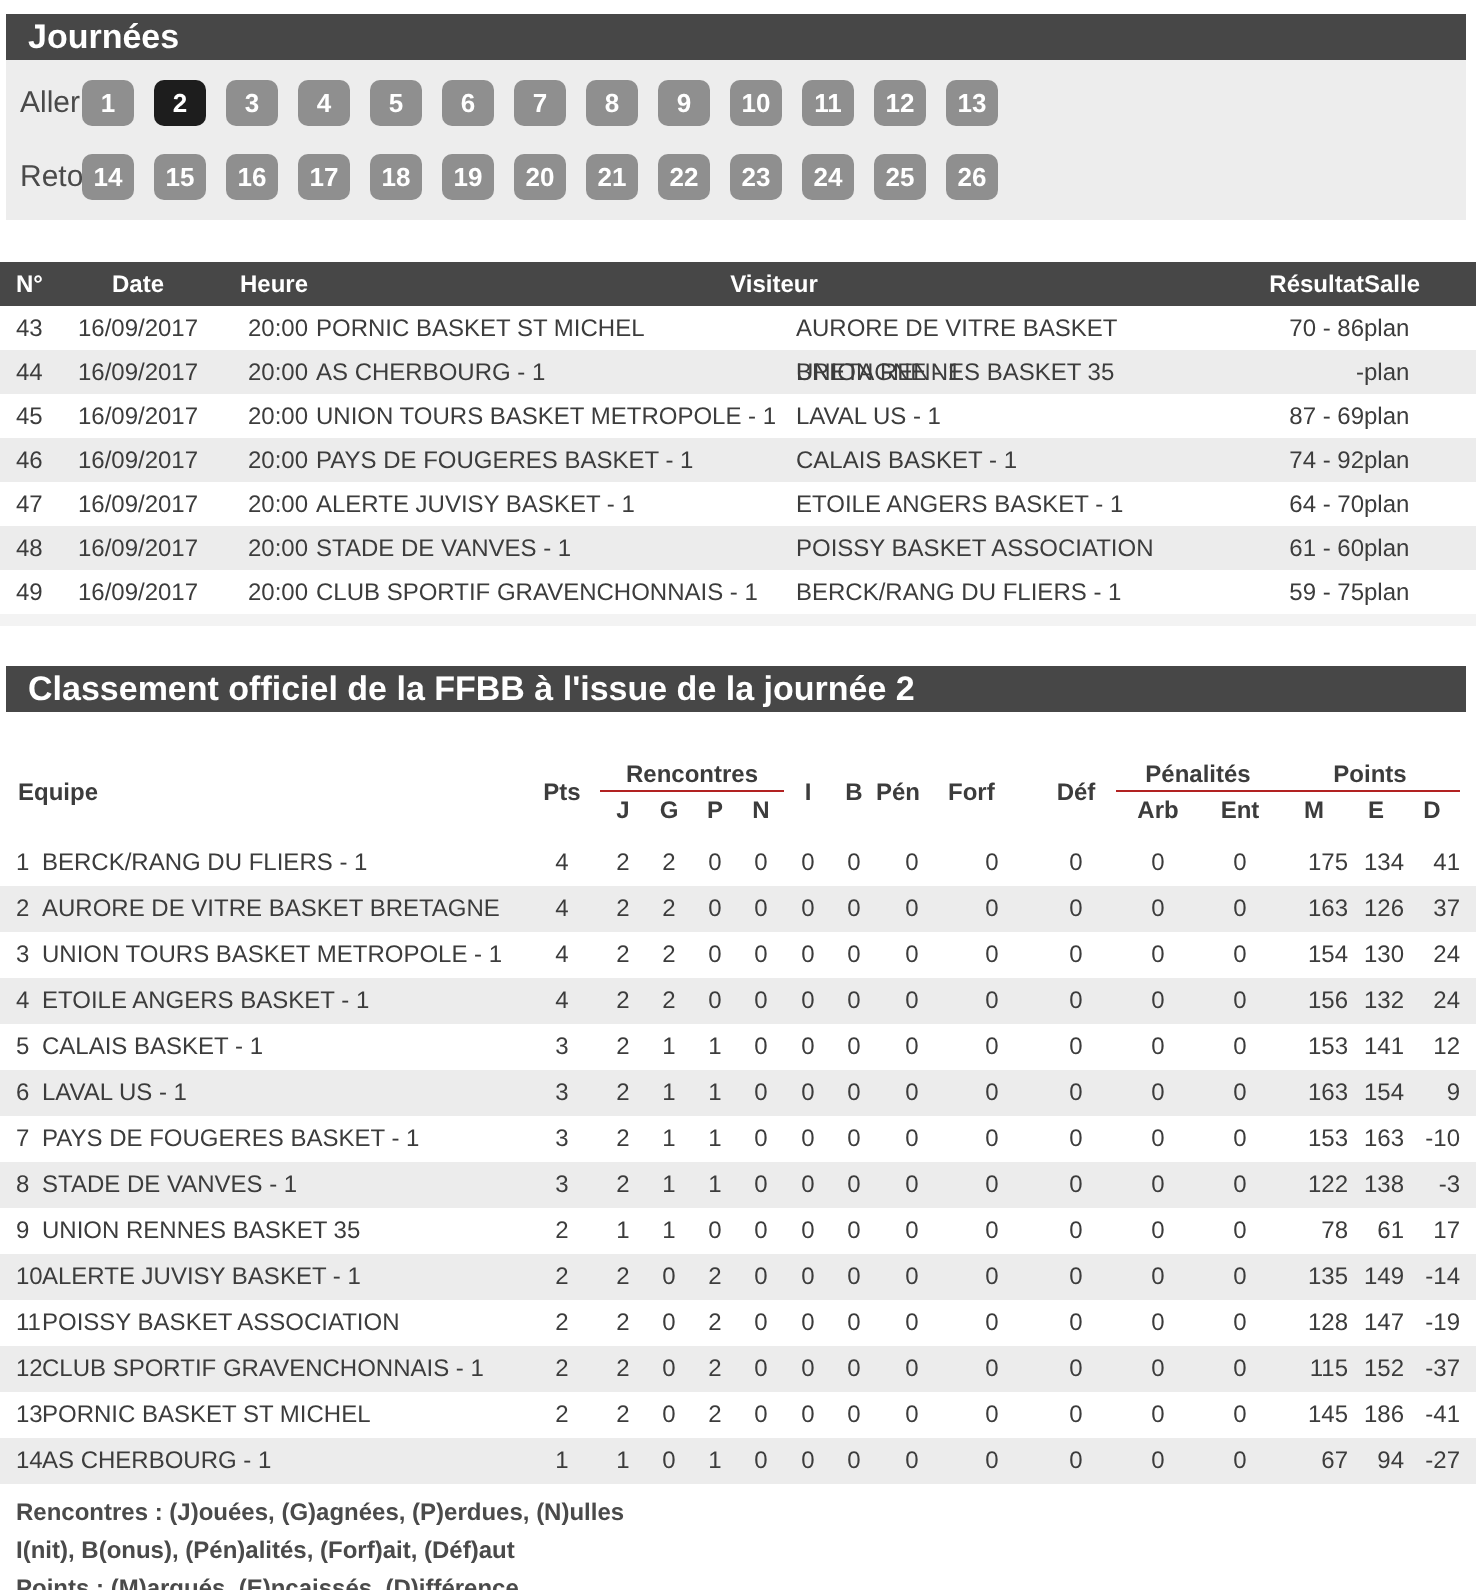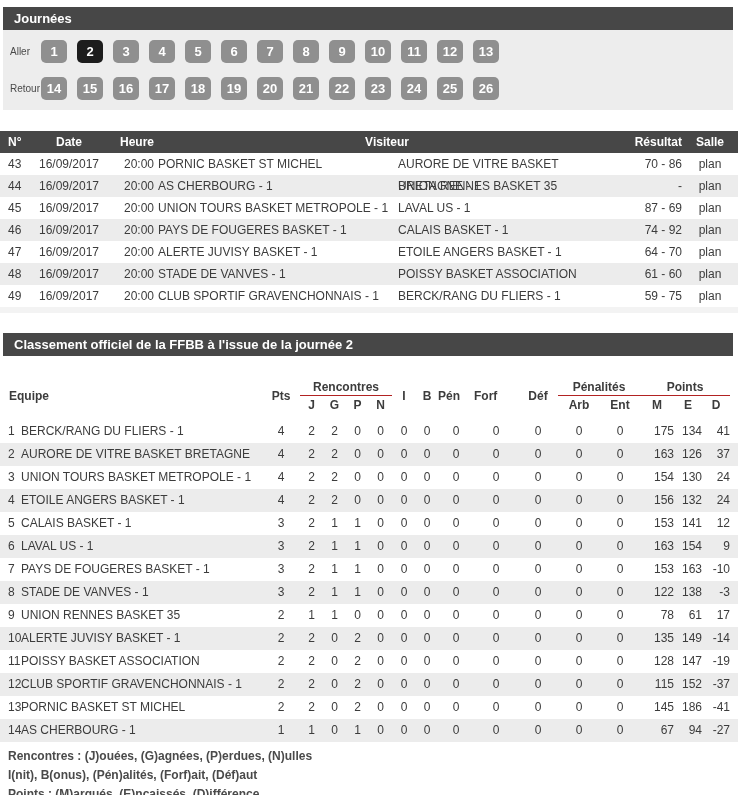--- a/index.html
+++ b/index.html
@@ -6,31 +6,31 @@
   html, body {
     margin: 0; padding: 0;
     width: 738px; height: 795px;
     overflow: hidden;
     background: #fff;
     font-family: "Liberation Sans", sans-serif;
     color: #3c3c3c;
   }
   .bar {
     background: #474747; color: #fff;
-    font-weight: bold; font-size: 13px;
+    font-weight: bold; font-size: 17px;
     height: 23px; line-height: 23px;
     padding-left: 11px;
   }
 
   
   .journees { margin: 7px 5px 0 3px; }
   .j-body { background: #ededed; padding: 10px 0 10px 7px; }
   .btn-row { display: flex; align-items: center; }
   .btn-row + .btn-row { margin-top: 14px; }
-  .dir-label { width: 31px; font-size: 10px; color: #4a4a4a; }
+  .dir-label { width: 31px; font-size: 15px; color: #4a4a4a; }
   .jbtn {
     width: 26px; height: 23px; border-radius: 5px;
     background: #8f8f8f; color: #fff;
     font-weight: bold; font-size: 13px;
     text-align: center; line-height: 23px;
     margin-right: 10px; cursor: pointer;
   }
   .jbtn.selected { background: #1d1d1d; }
 
   
@@ -38,21 +38,21 @@
   .r-row { display: flex; height: 22px; line-height: 22px; }
   .r-head { background: #474747; color: #fff; font-weight: bold; }
   .r-body .r-row:nth-child(even) { background: #ececec; }
   .c-num   { width: 30px; padding-left: 8px; }
   .c-date  { width: 78px; text-align: center; }
   .c-heure { width: 46px; text-align: right; }
   .c-dom   { width: 240px; padding-left: 4px; }
   .c-vis   { flex: 1; padding-left: 4px; }
   .r-head .c-dom, .r-head .c-vis { text-align: center; padding-left: 0; }
   .c-res   { width: 62px; text-align: right; }
-  .c-salle { width: 56px; text-align: center; }
+  .c-salle { width: 56px; }
   .results-bottom { height: 6px; background: #f3f3f3; }
 
   
   .standings { margin-top: 20px; }
   .standings .bar { margin: 0 5px 16px 3px; }
   .s-head {
     display: flex; align-items: center;
     height: 48px; font-weight: bold; font-size: 12px;
     padding: 0 8px;
   }

